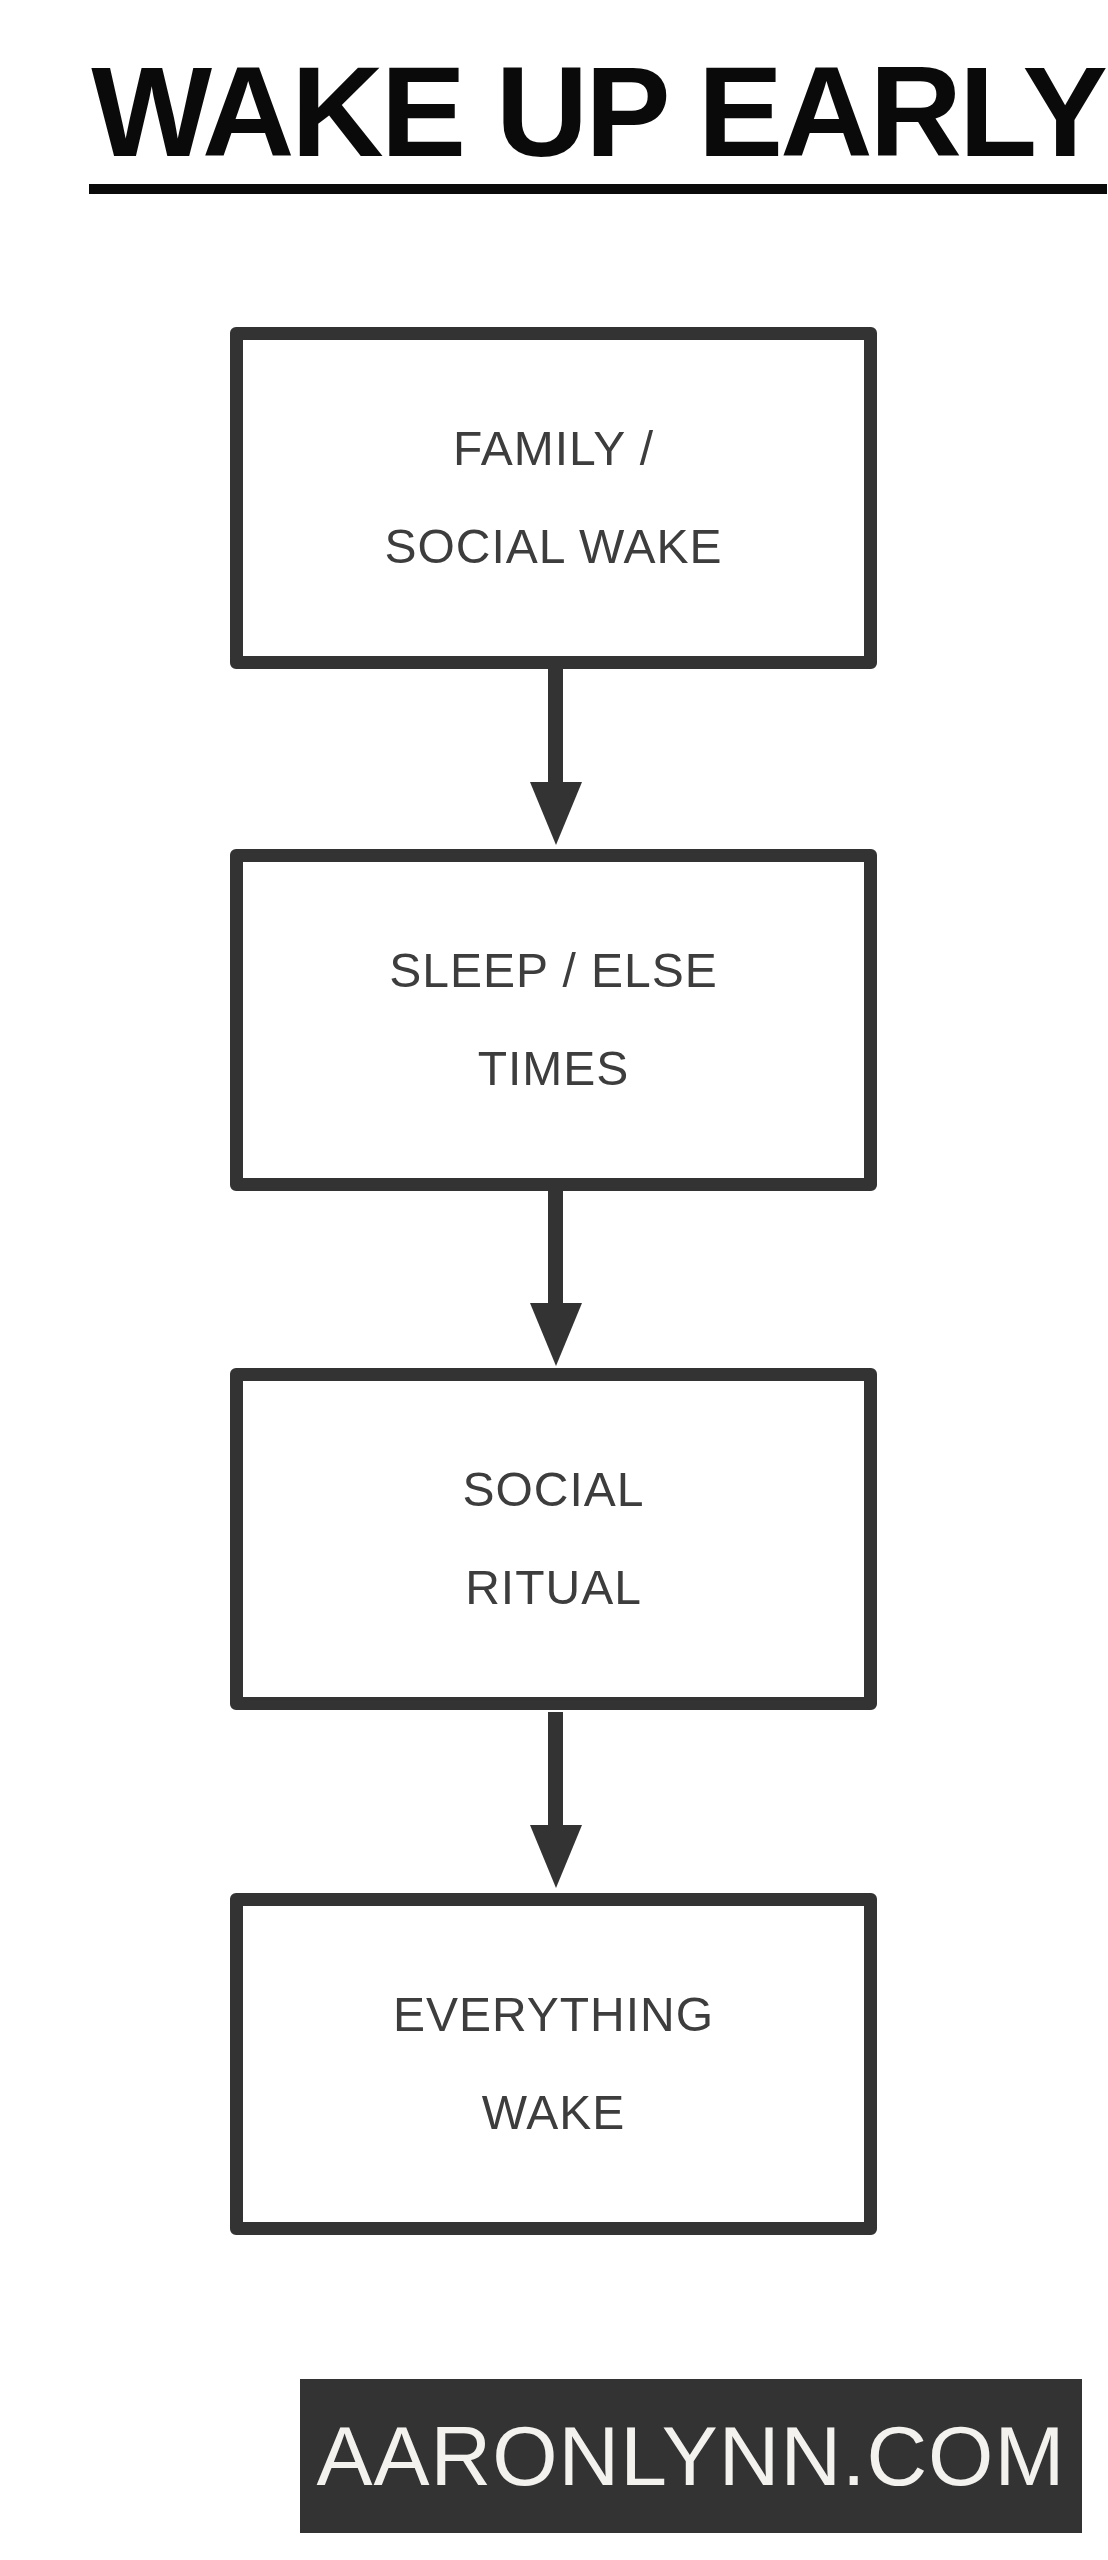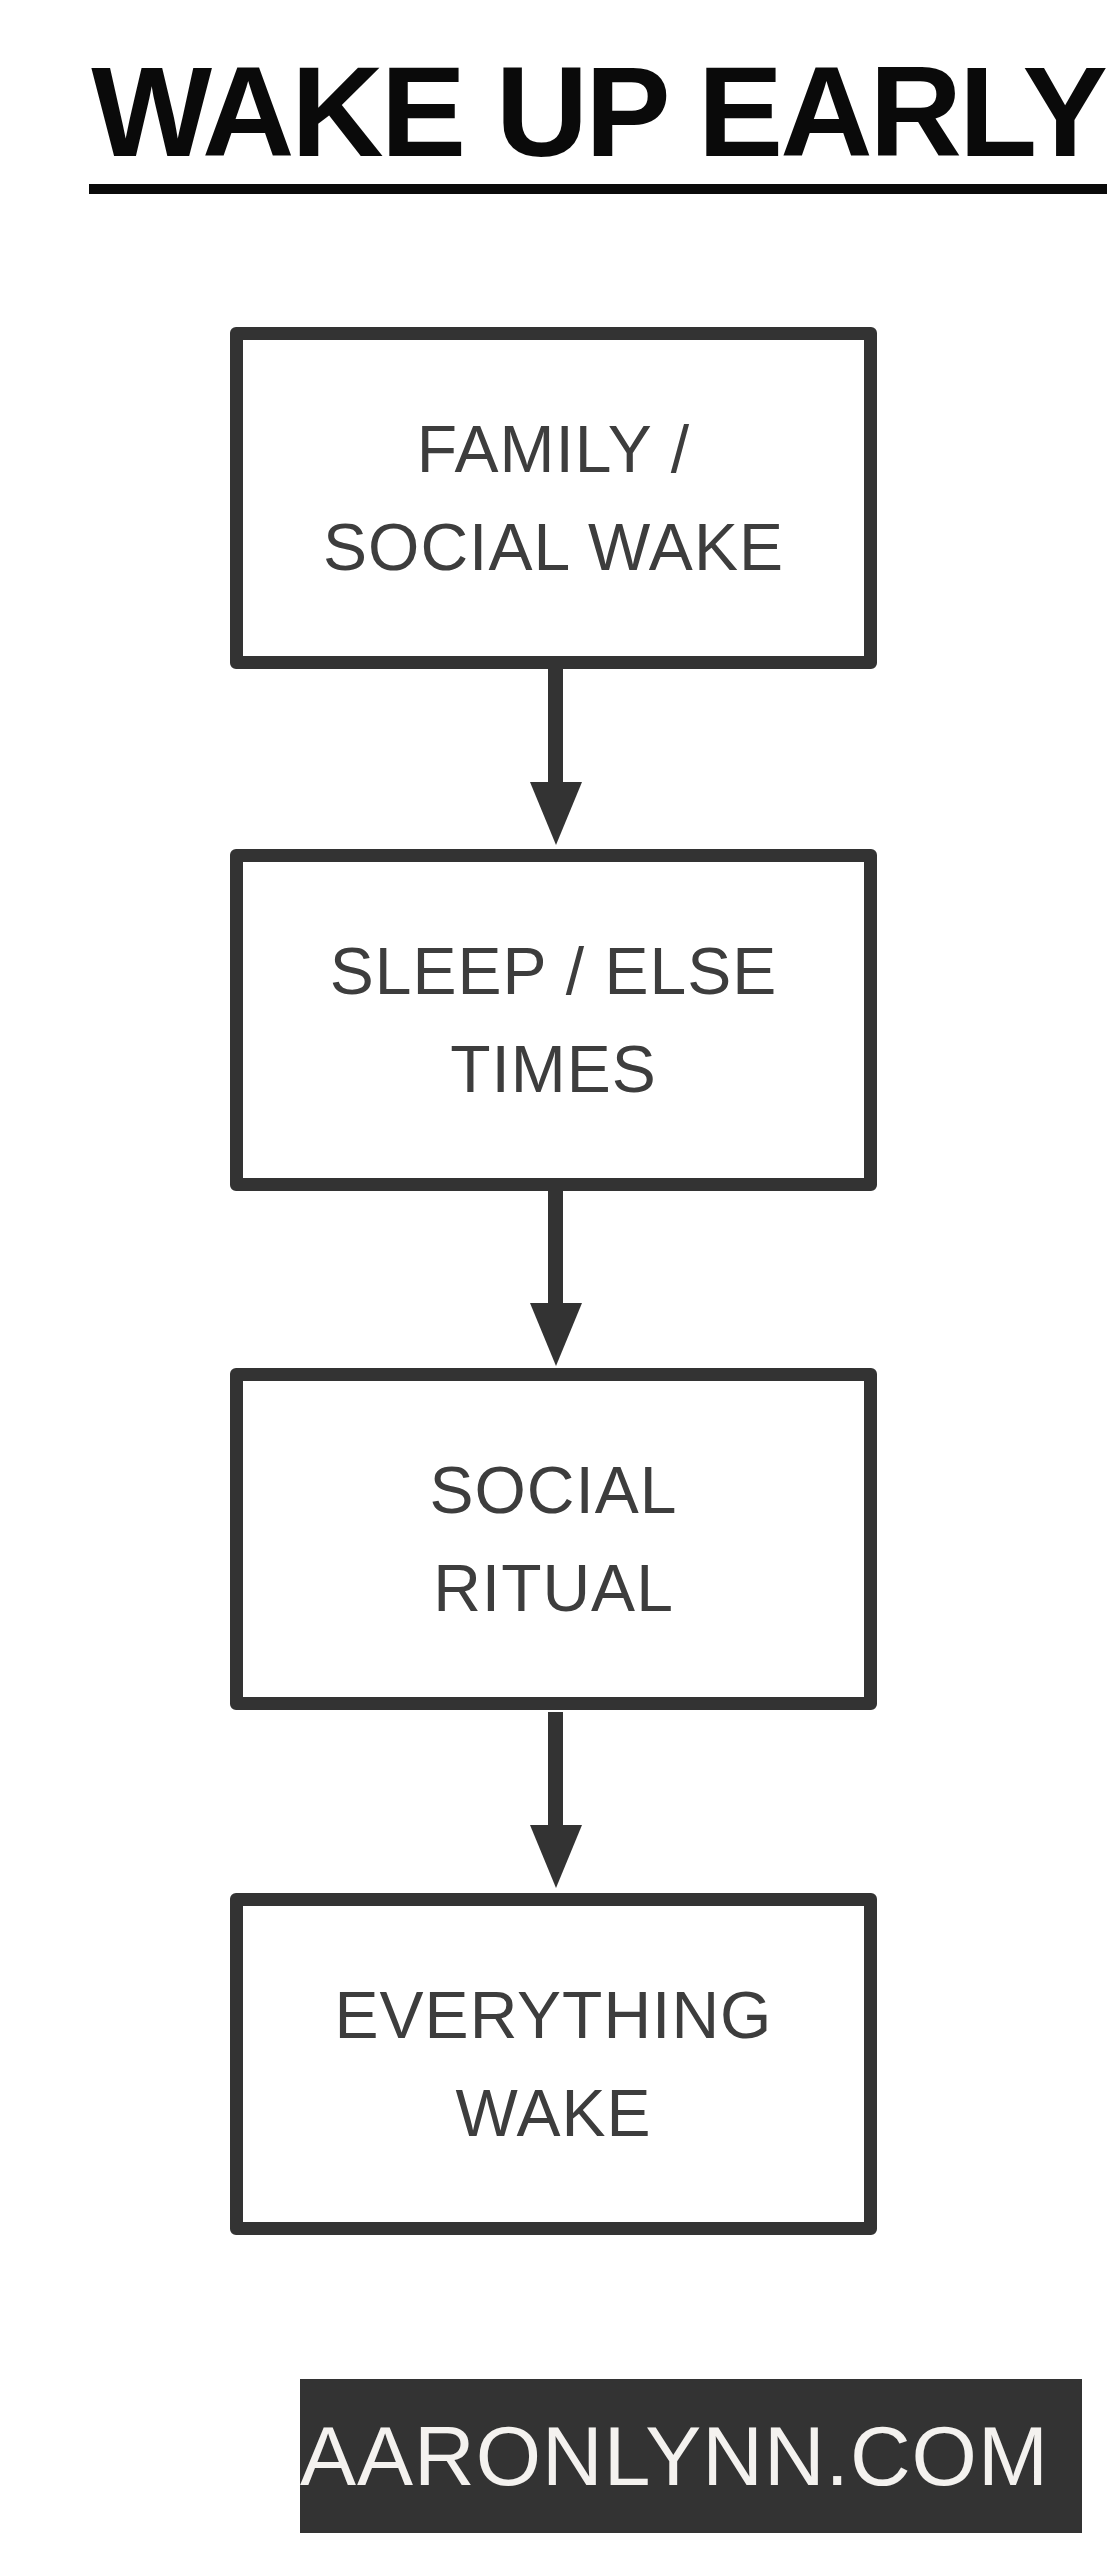--- a/index.html
+++ b/index.html
@@ -46,21 +46,21 @@
     background: #ffffff;
     display: flex;
     flex-direction: column;
     align-items: center;
     justify-content: center;
     text-align: center;
   }
   .node span {
     font-family: "Liberation Sans", sans-serif;
     font-weight: 300;
-    font-size: 66px;
+    font-size: 48px;
     line-height: 98px;
     letter-spacing: 1px;
     color: var(--node-ink, #3d3d3d);
     white-space: nowrap;
   }
   #node-1 { top: 327px; }
   #node-2 { top: 849px; }
   #node-3 { top: 1368px; }
   #node-4 { top: 1893px; }
 
@@ -91,20 +91,21 @@
   
   .footer-banner {
     position: absolute;
     left: 300px;
     top: 2379px;
     width: 782px;
     height: 154px;
     background: var(--footer-bg, #333333);
     display: flex;
     align-items: center;
+    justify-content: center;
   }
   .footer-banner span {
     font-family: "Liberation Sans", sans-serif;
     font-weight: 300;
     font-size: 84px;
     line-height: 1;
     letter-spacing: 1px;
     color: var(--footer-ink, #f4f2ef);
     white-space: nowrap;
   }

